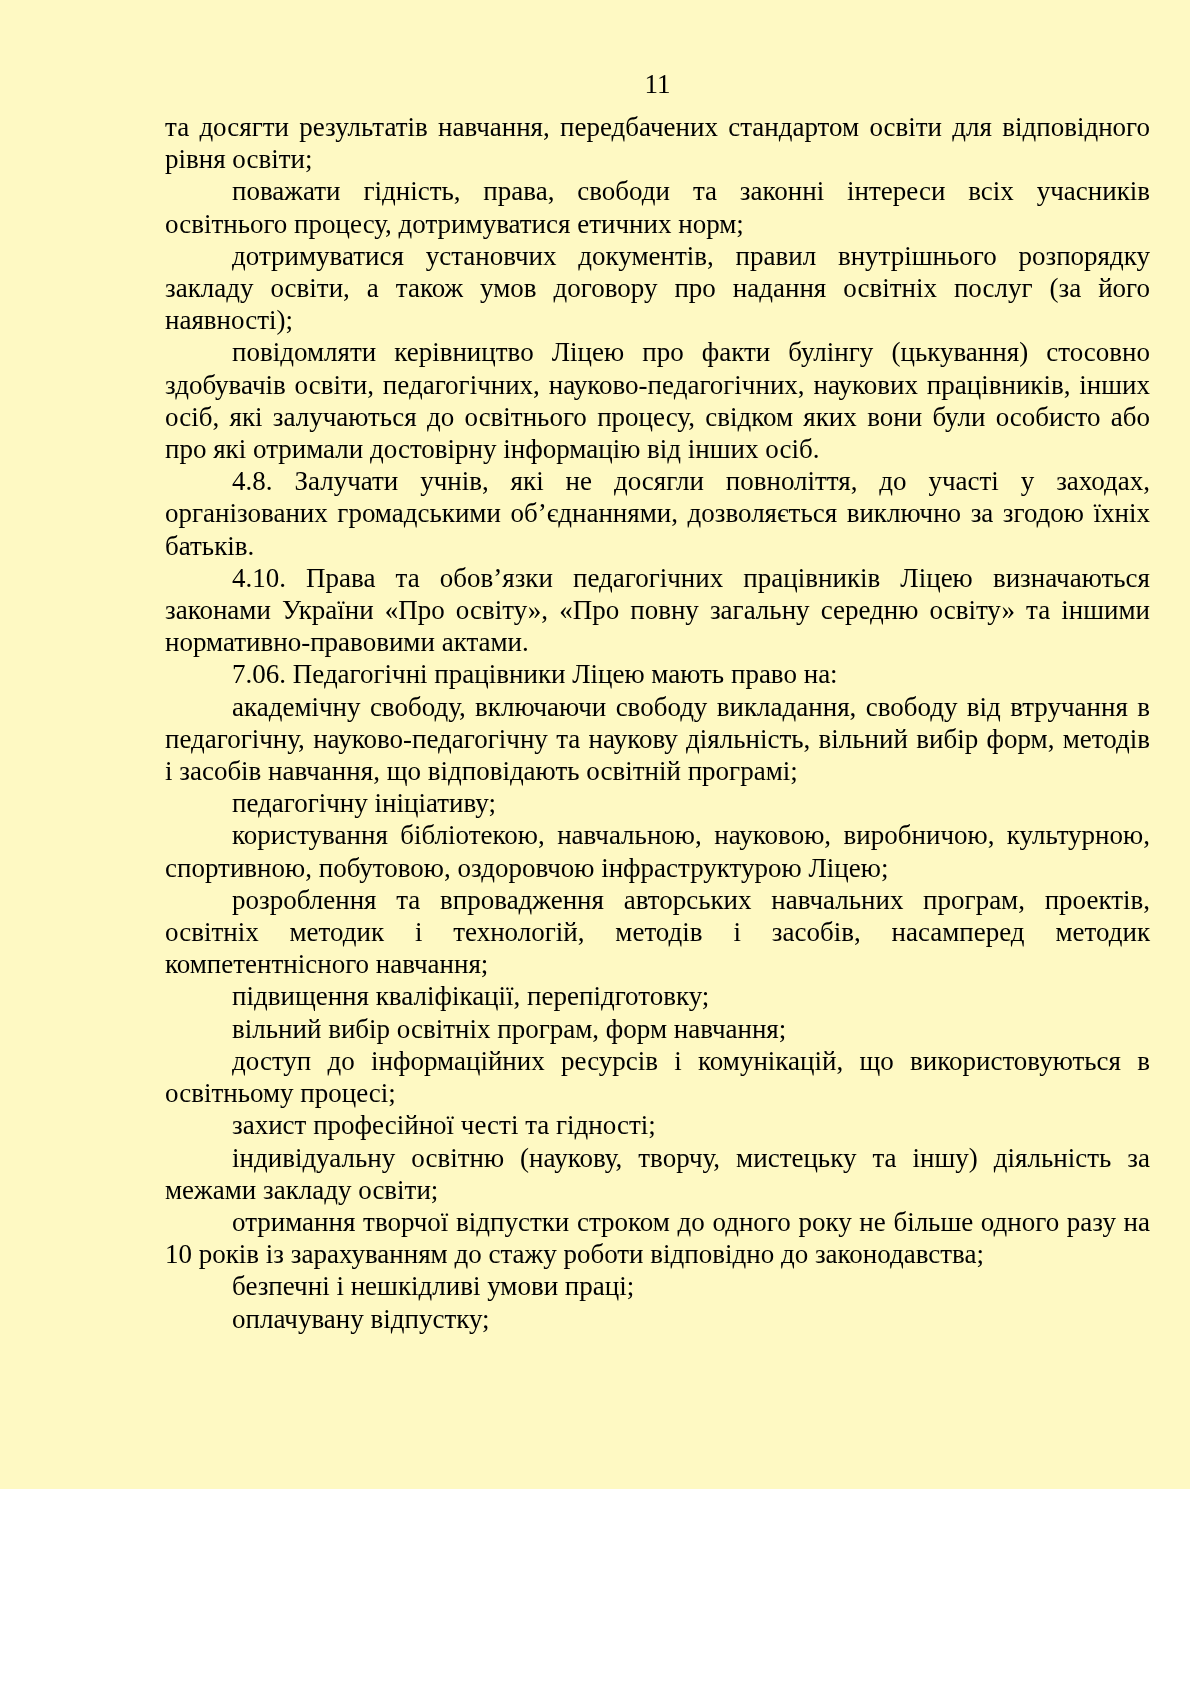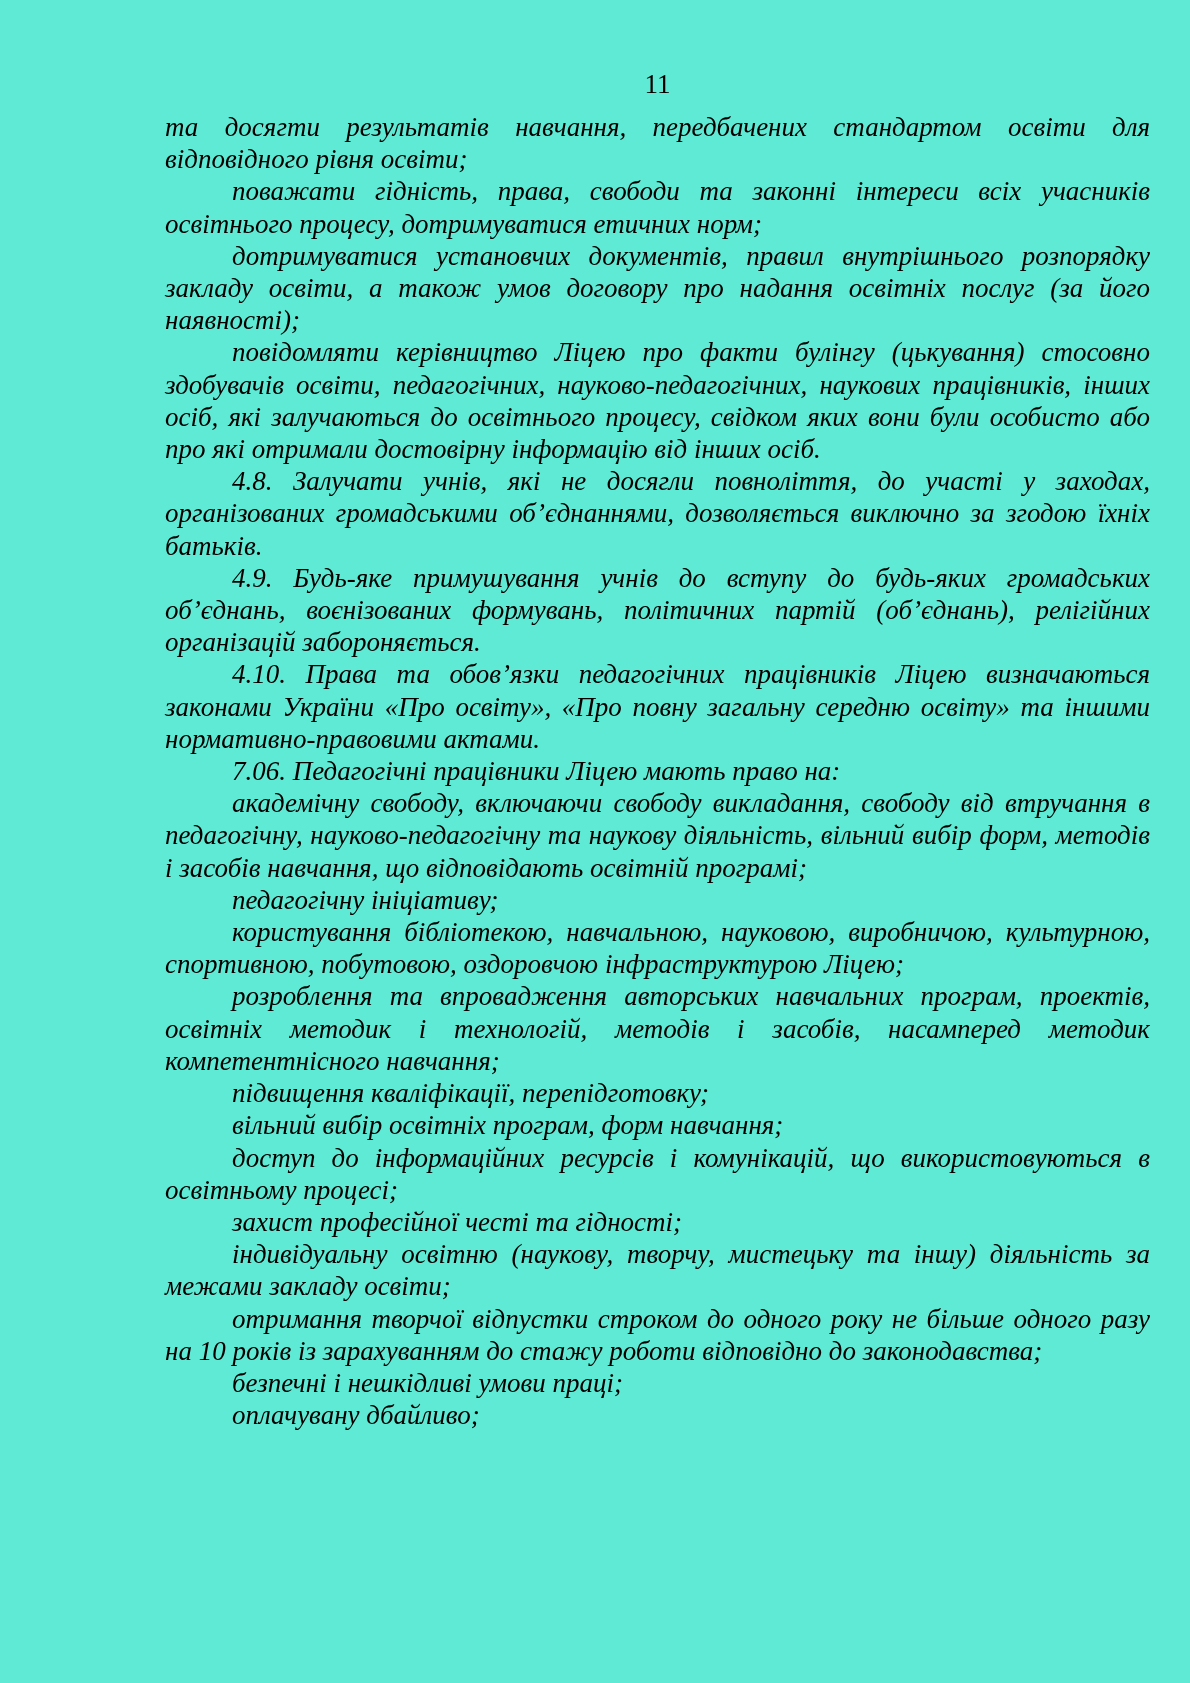--- a/index.html
+++ b/index.html
@@ -3,22 +3,22 @@
 <meta charset="utf-8">
 <style>
   html, body {
     margin: 0;
     padding: 0;
     background: #ffffff;
   }
   .page {
     position: relative;
     width: 1190px;
-    height: 1683px;
-    background: #5eead4;
+    height: 1489px;
+    background: #fef9c3;
     color: #000000;
     font-family: "Liberation Serif", "DejaVu Serif", serif;
     overflow: hidden;
   }
   .page-number {
     position: absolute;
     top: 68px;
     left: 165px;
     width: 985px;
     text-align: center;
@@ -26,50 +26,48 @@
     line-height: 32px;
   }
   .document-body {
     position: absolute;
     top: 111px;
     left: 165px;
     width: 985px;
     font-size: 27px;
     line-height: 32.2px;
     text-align: justify;
-    font-style: italic;
   }
   .document-body p {
     margin: 0;
     padding: 0;
   }
   .document-body p.indent {
     text-indent: 67px;
   }
 </style>
 </head>
 <body>
 
 <div class="page">
   <div class="page-number">11</div>
   <div class="document-body">
       <p class="">та досягти результатів навчання, передбачених стандартом освіти для відповідного рівня освіти;</p>
       <p class="indent">поважати гідність, права, свободи та законні інтереси всіх учасників освітнього процесу, дотримуватися етичних норм;</p>
       <p class="indent">дотримуватися установчих документів, правил внутрішнього розпорядку закладу освіти, а також умов договору про надання освітніх послуг (за його наявності);</p>
       <p class="indent">повідомляти керівництво Ліцею про факти булінгу (цькування) стосовно здобувачів освіти, педагогічних, науково-педагогічних, наукових працівників, інших осіб, які залучаються до освітнього процесу, свідком яких вони були особисто або про які отримали достовірну інформацію від інших осіб.</p>
       <p class="indent">4.8. Залучати учнів, які не досягли повноліття, до участі у заходах, організованих громадськими об’єднаннями, дозволяється виключно за згодою їхніх батьків.</p>
-      <p class="indent">4.9. Будь-яке примушування учнів до вступу до будь-яких громадських об’єднань, воєнізованих формувань, політичних партій (об’єднань), релігійних організацій забороняється.</p>
       <p class="indent">4.10. Права та обов’язки педагогічних працівників Ліцею визначаються законами України «Про освіту», «Про повну загальну середню освіту» та іншими нормативно-правовими актами.</p>
       <p class="indent">7.06. Педагогічні працівники Ліцею мають право на:</p>
       <p class="indent">академічну свободу, включаючи свободу викладання, свободу від втручання в педагогічну, науково-педагогічну та наукову діяльність, вільний вибір форм, методів і засобів навчання, що відповідають освітній програмі;</p>
       <p class="indent">педагогічну ініціативу;</p>
       <p class="indent">користування бібліотекою, навчальною, науковою, виробничою, культурною, спортивною, побутовою, оздоровчою інфраструктурою Ліцею;</p>
       <p class="indent">розроблення та впровадження авторських навчальних програм, проектів, освітніх методик і технологій, методів і засобів, насамперед методик компетентнісного навчання;</p>
       <p class="indent">підвищення кваліфікації, перепідготовку;</p>
       <p class="indent">вільний вибір освітніх програм, форм навчання;</p>
       <p class="indent">доступ до інформаційних ресурсів і комунікацій, що використовуються в освітньому процесі;</p>
       <p class="indent">захист професійної честі та гідності;</p>
       <p class="indent">індивідуальну освітню (наукову, творчу, мистецьку та іншу) діяльність за межами закладу освіти;</p>
       <p class="indent">отримання творчої відпустки строком до одного року не більше одного разу на 10 років із зарахуванням до стажу роботи відповідно до законодавства;</p>
       <p class="indent">безпечні і нешкідливі умови праці;</p>
-      <p class="indent">оплачувану дбайливо;</p>
+      <p class="indent">оплачувану відпустку;</p>
     </div>
 </div>
 
 </body></html>

